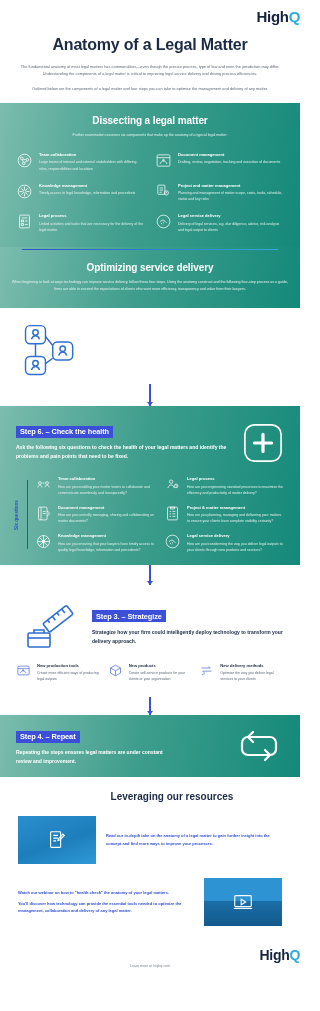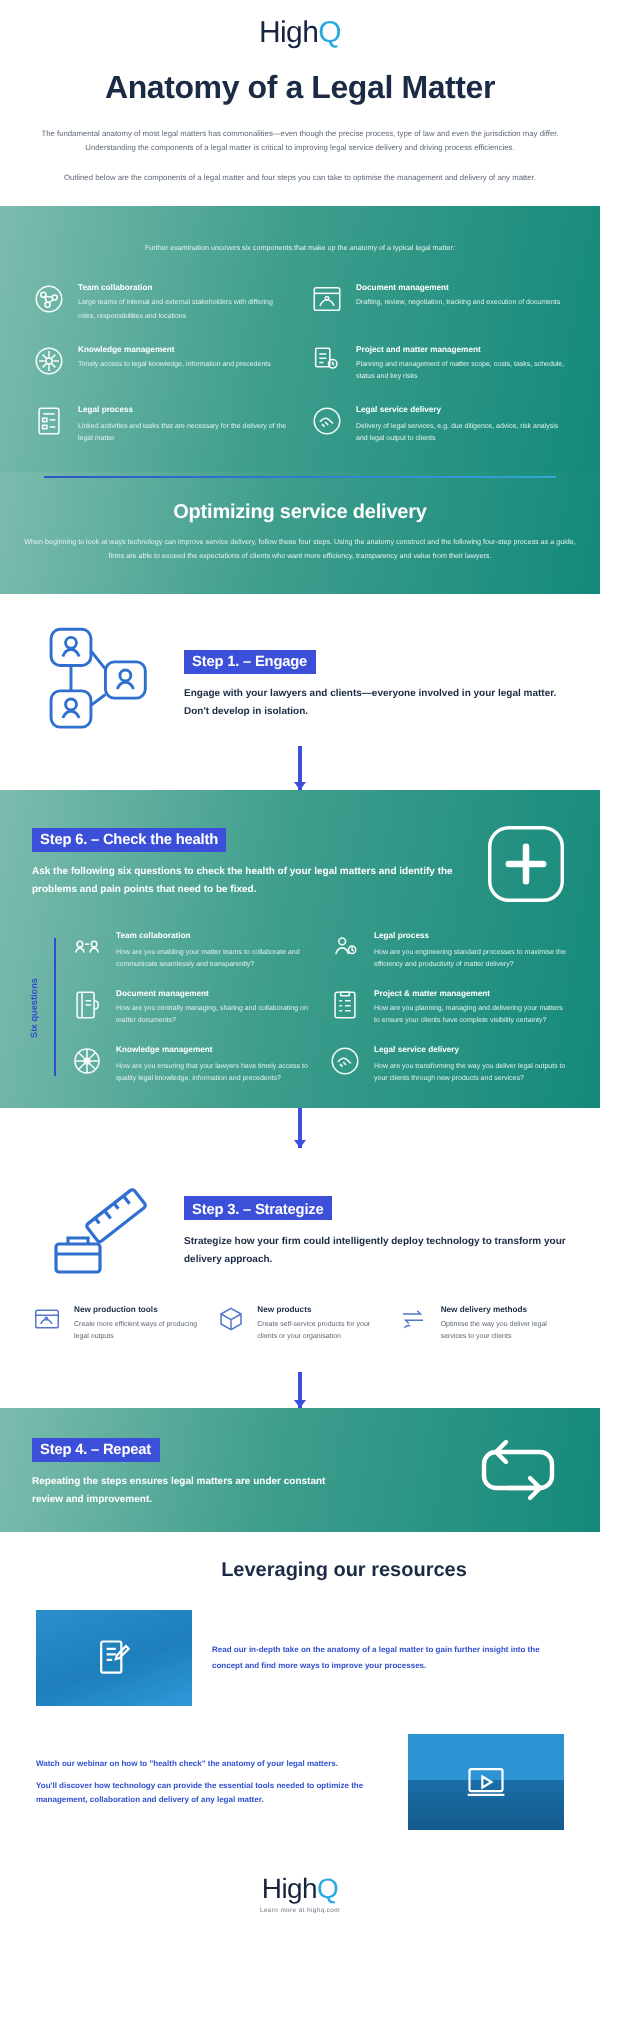--- a/index.html
+++ b/index.html
@@ -6,21 +6,21 @@
   body {
     width:300px; height:1011px;
     font-family:"Liberation Sans", sans-serif;
     background:#ffffff;
     overflow:hidden;
   }
   .page { width:300px; height:1011px; position:relative; }
 
   
   .header { background:#fff; padding:9px 0 10px; text-align:center; }
-  .logo { font-size:15px; font-weight:400; letter-spacing:-0.3px; color:#16243f; line-height:1; }
+  .logo { font-size:15px; font-weight:700; letter-spacing:-0.3px; color:#16243f; line-height:1;text-align:right; }
   .logo .q { color:#29abe2; }
   .logo-sub { font-size:3.2px; color:#6b7683; margin-top:2px; letter-spacing:.2px;}
   .title { font-size:16px; font-weight:700; color:#1c2b45; margin-top:12px; letter-spacing:-0.2px; }
   .intro { font-size:3.9px; line-height:1.85; color:#5c6773; margin:9px 18px 0; }
   .intro.second { margin-top:8px; }
 
   
   .teal { background:linear-gradient(100deg,#7cbcae 0%,#3f9e8d 45%,#14897a 100%); color:#fff; }
   .band1 { padding:12px 16px 14px; }
   .band-title { text-align:center; font-size:10px; font-weight:700; letter-spacing:-0.1px; }
@@ -102,20 +102,21 @@
 <div class="page">
 
   <div class="header">
     <div class="logo"><span>High</span><span class="q">Q</span></div>
     <div class="title">Anatomy of a Legal Matter</div>
     <div class="intro">The fundamental anatomy of most legal matters has commonalities—even though the precise process, type of law and even the jurisdiction may differ. Understanding the components of a legal matter is critical to improving legal service delivery and driving process efficiencies.</div>
     <div class="intro second">Outlined below are the components of a legal matter and four steps you can take to optimise the management and delivery of any matter.</div>
   </div>
 
   <div class="teal band1">
+    <div class="band-title">Dissecting a legal matter</div>
     <div class="band-sub">Further examination uncovers six components that make up the anatomy of a typical legal matter:</div>
     <div class="grid2">
 
       <div class="item">
         <span class="ico">
             <svg viewBox="0 0 24 24" fill="none" stroke="#fff" stroke-width="1.1">
               <circle cx="12" cy="12" r="9"></circle>
               <circle cx="8" cy="9" r="1.8"></circle>
               <circle cx="16" cy="11" r="1.8"></circle>
               <circle cx="11" cy="16" r="1.8"></circle>
@@ -218,24 +219,20 @@
             <circle cx="19" cy="11.5" r="3"></circle>
             <path d="M14.5 19c1-2.6 2.6-3.8 4.5-3.8S22.5 16.4 23.5 19"></path>
             <rect x="38" y="22" width="22" height="20" rx="5"></rect>
             <circle cx="49" cy="29.5" r="3"></circle>
             <path d="M44.5 37c1-2.6 2.6-3.8 4.5-3.8S52.5 34.4 53.5 37"></path>
             <rect x="8" y="38" width="22" height="20" rx="5"></rect>
             <circle cx="19" cy="45.5" r="3"></circle>
             <path d="M14.5 53c1-2.6 2.6-3.8 4.5-3.8S22.5 50.4 23.5 53"></path>
             <path d="M19 24v14M30 16l8 10M30 46l8-6"></path>
           </svg></span>
-      <div class="step-body">
-        <span class="badge">Step 1. – Engage</span>
-        <div class="step-text">Engage with your lawyers and clients—everyone involved in your legal matter. Don't develop in isolation.</div>
-      </div>
     </div>
     <div class="connector" style="height:22px"></div>
   </div>
 
   <div class="teal band3">
     <div class="s2-row">
       <div class="s2-body">
         <span class="badge">Step 6. – Check the health</span>
         <div class="s2-text">Ask the following six questions to check the health of your legal matters and identify the problems and pain points that need to be fixed.</div>
       </div>

